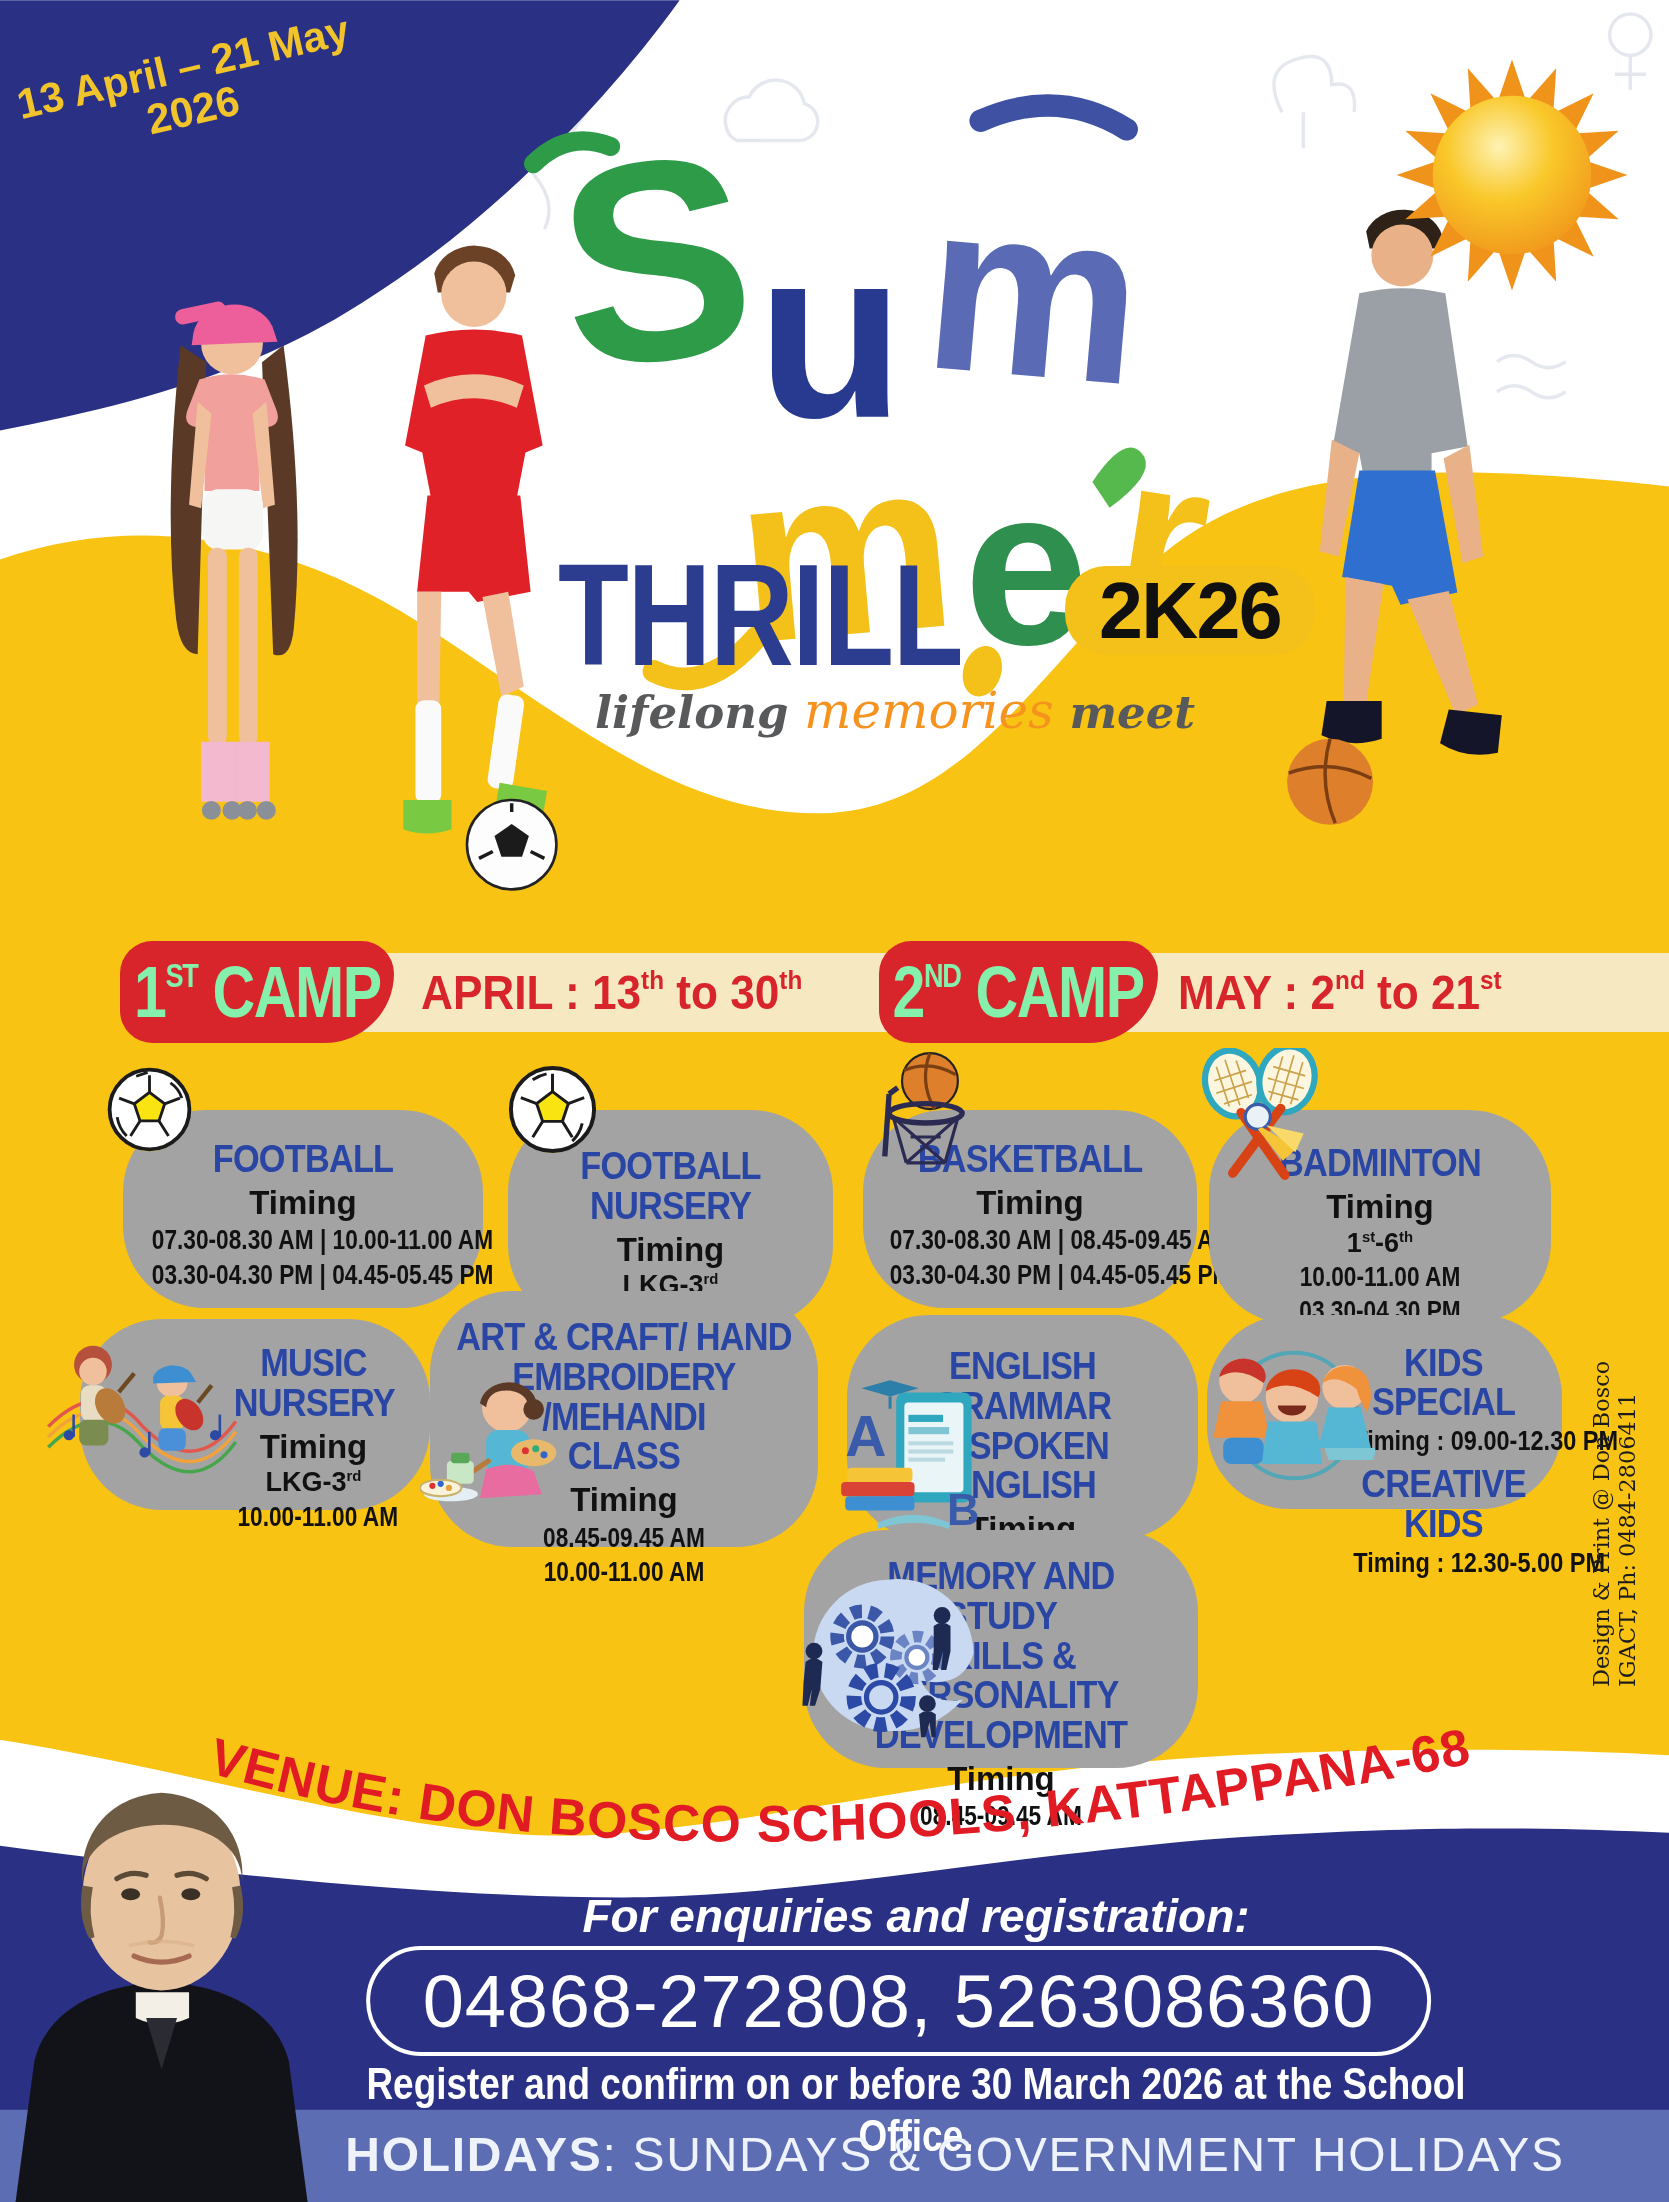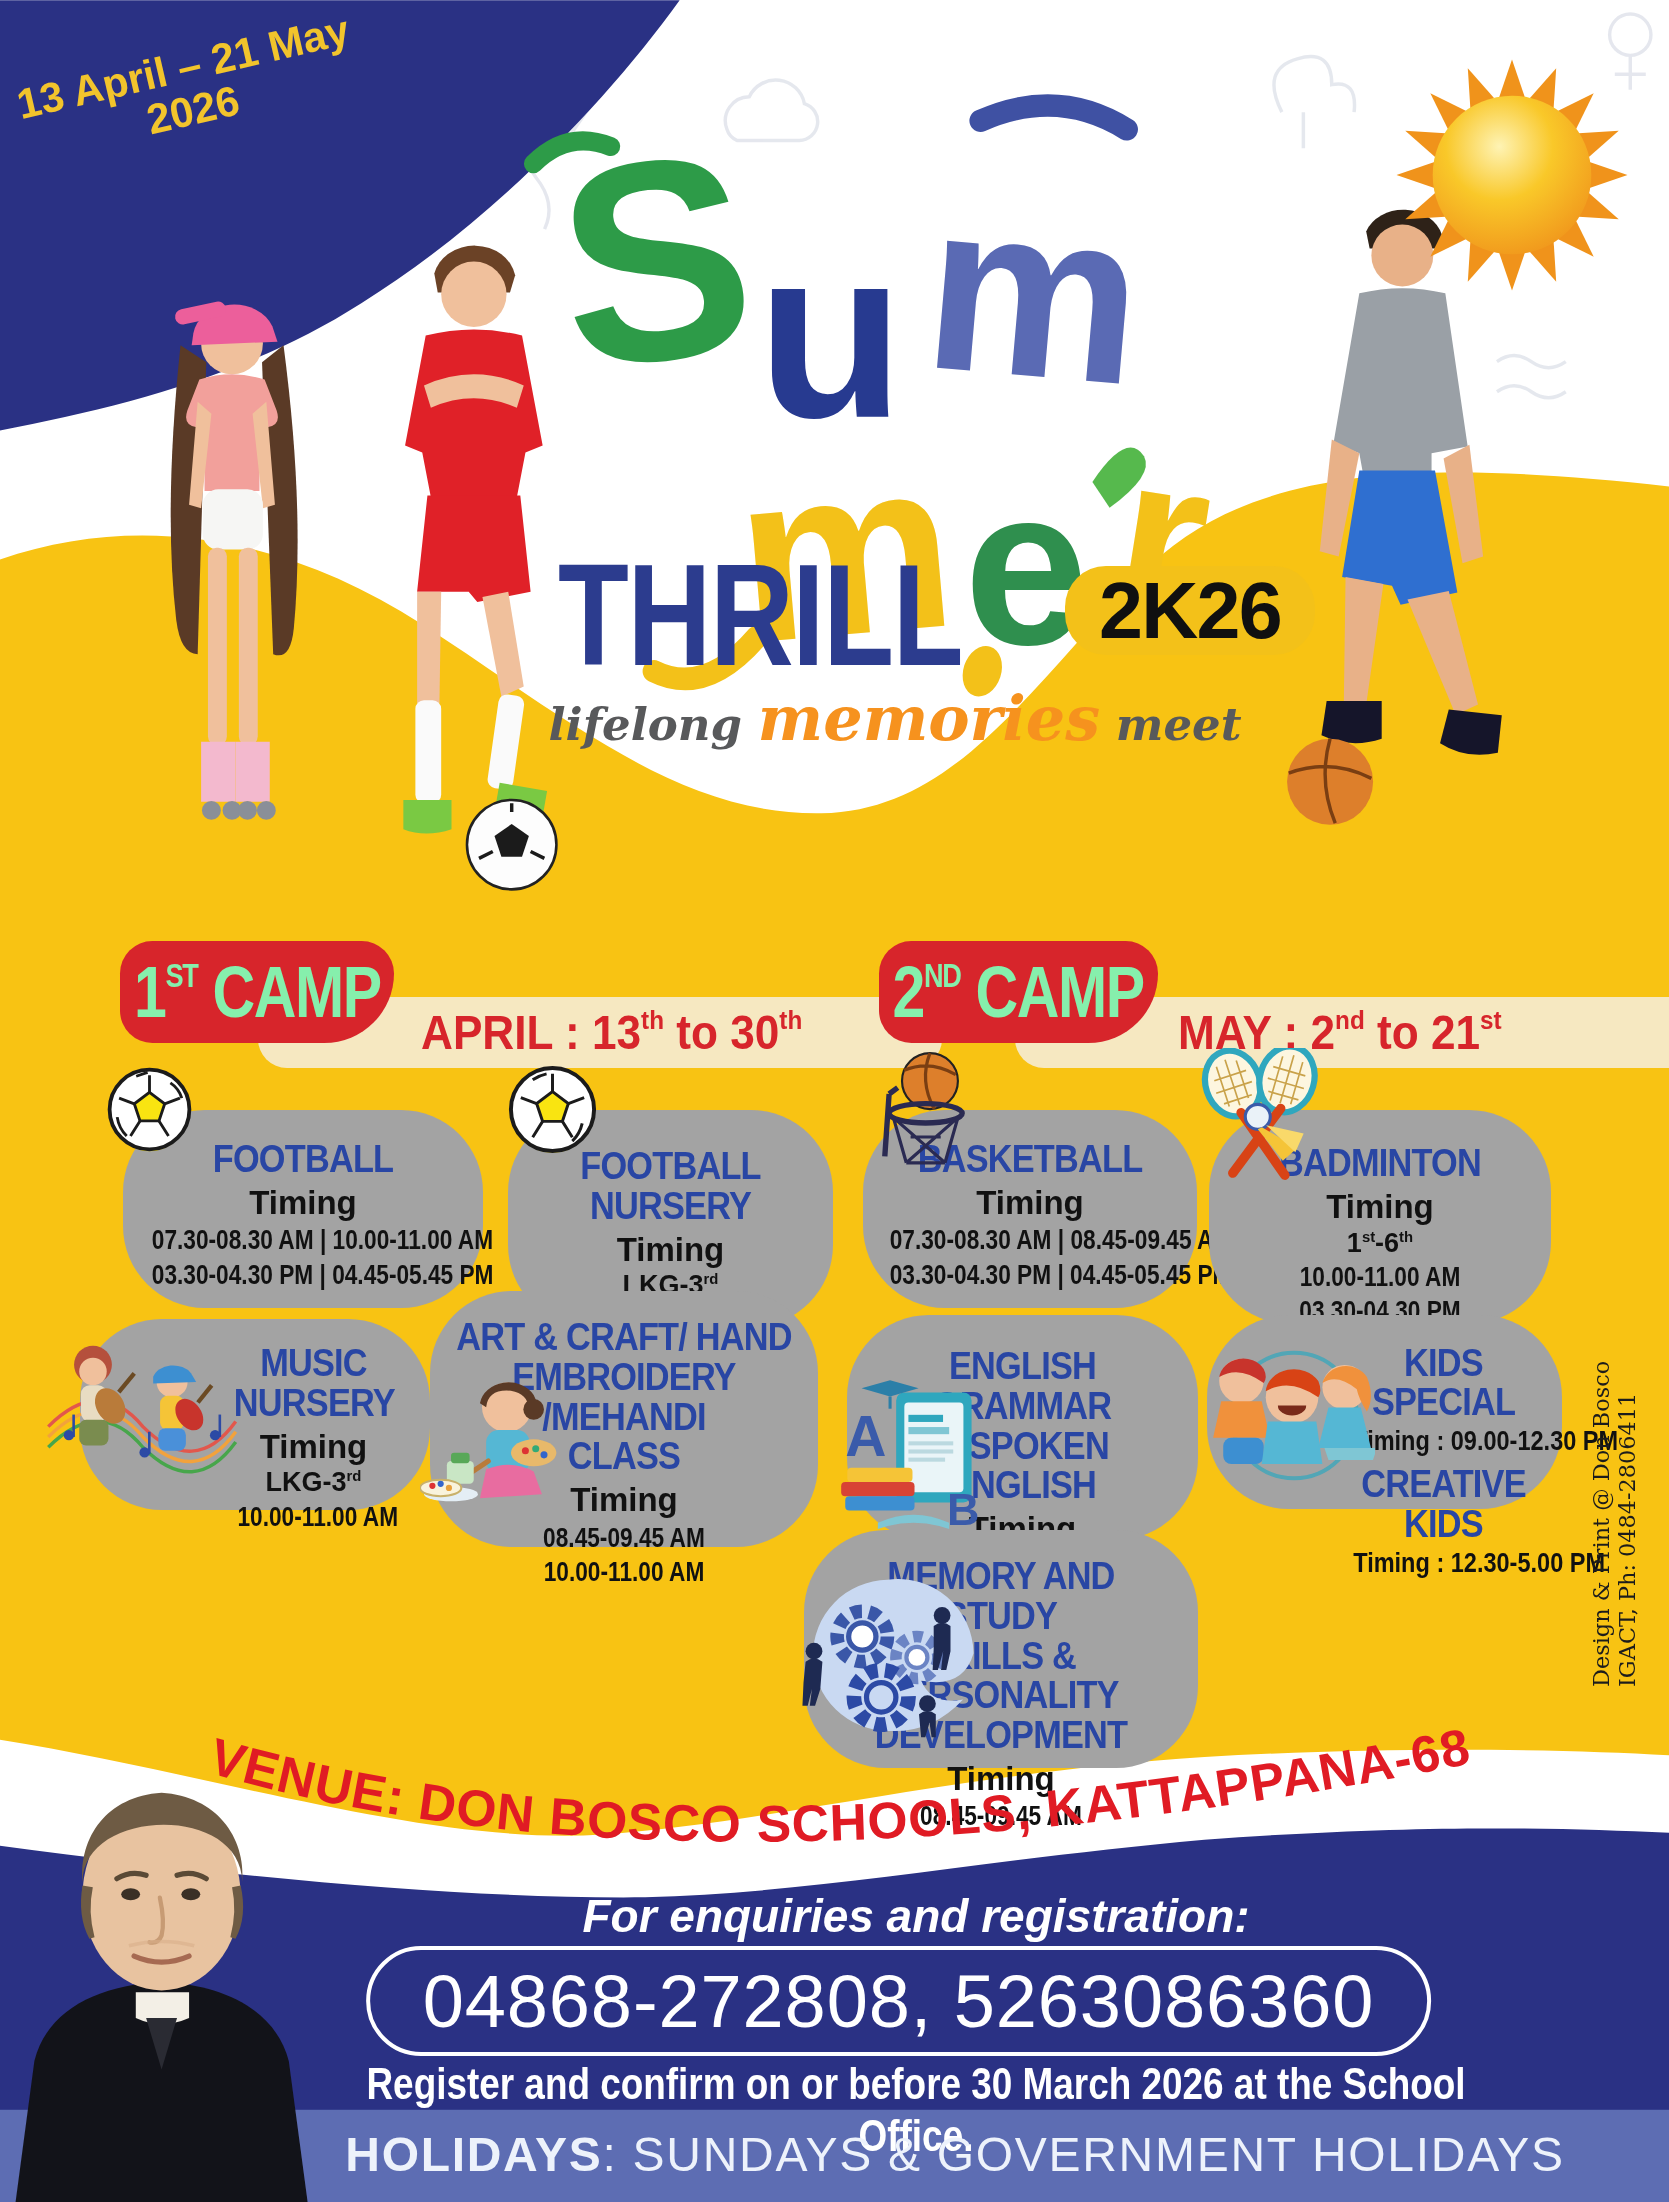--- a/index.html
+++ b/index.html
@@ -15,24 +15,24 @@
   .thrill{left:558px;top:532px;font-size:145px;font-weight:900;color:#2C3C8E;z-index:4;
           transform:scaleX(.80);transform-origin:left top;letter-spacing:-1.7px;}
   .badge-2k26{left:1065px;top:566px;width:250px;height:89px;background:#F3C119;border-radius:41px;
               display:flex;align-items:center;justify-content:center;z-index:4;
               font-size:79px;font-weight:900;color:#101010;letter-spacing:-1.7px;}
   .tagline{left:525px;top:680px;width:740px;text-align:center;z-index:4;
            font-family:"DejaVu Serif",serif;font-style:italic;color:#58595B;}
   .tag-l1{font-size:45px;font-weight:700;}
   .tag-l2{font-size:45px;font-weight:700;margin-top:1.7px;}
   .tag-red{color:#E8435A;font-size:53px;font-weight:900;}
-  .tag-orange{color:#F6921E;font-size:62px;font-weight:700;}
+  .tag-orange{color:#F6921E;font-size:50px;font-weight:400;}
   .tag-amp{font-size:83px;font-weight:900;vertical-align:-15.5px;}
   
-  .camp-bar{background:#F6E8C1;height:71px;border-radius:29px;z-index:5;display:flex;align-items:center;margin-top:44px;}
+  .camp-bar{background:#F6E8C1;height:79px;border-radius:29px;z-index:5;display:flex;align-items:center;}
   .camp-box{background:#D7252B;height:102px;border-radius:40px 40px 86px 40px;z-index:6;
             display:flex;align-items:center;justify-content:center;color:#86efac;}
   .camp-box-inner{font-size:72px;font-weight:900;transform:scaleX(.82);white-space:nowrap;letter-spacing:-1.7px;}
   .camp-box-inner sup{font-size:46%;position:relative;top:-5.2px;}
   .camp-date{font-size:48px;font-weight:800;color:#D7252B;white-space:nowrap;transform:scaleX(.92);transform-origin:left center;}
   .camp-date sup{font-size:55%;position:relative;top:-3.4px;}
   
   .card{background:#a3a3a3;border-radius:82px;z-index:5;color:#111;}
   .card-title{color:#2946A4;font-weight:900;font-size:39px;line-height:1.02;text-align:center;
               white-space:pre-line;transform:scaleX(.88);letter-spacing:-0.9px;}

